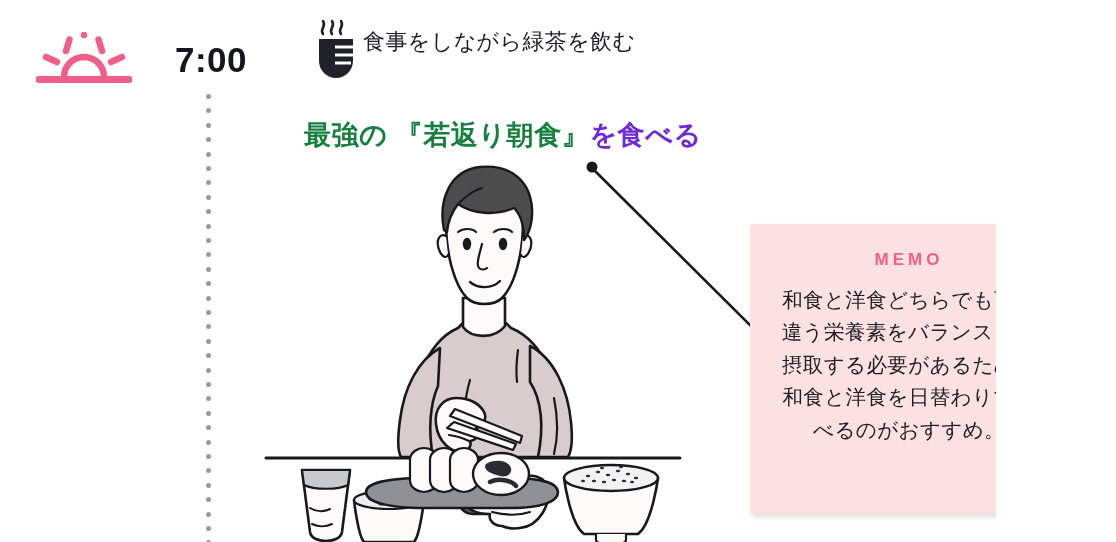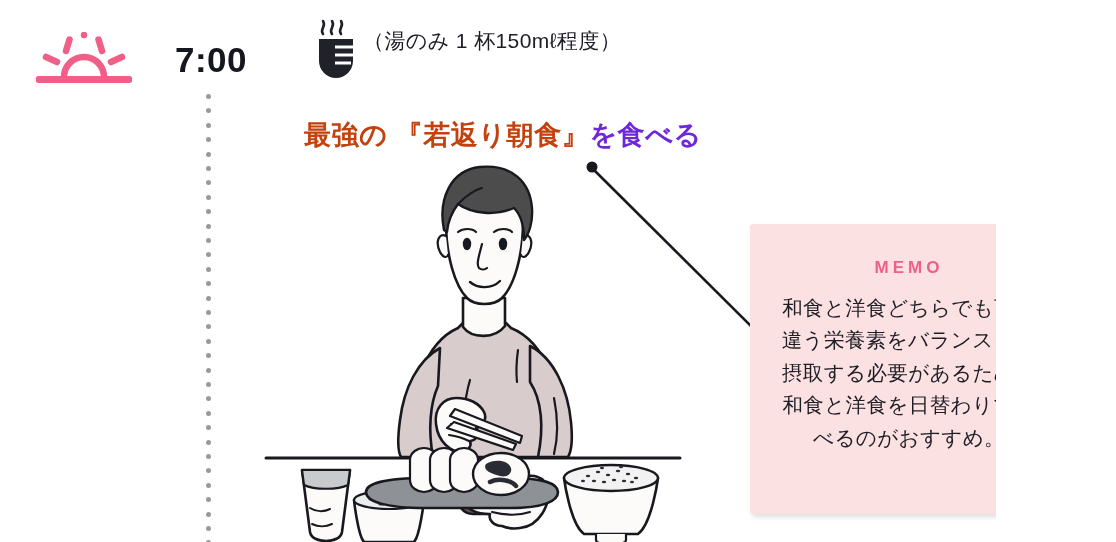--- a/index.html
+++ b/index.html
@@ -85,21 +85,21 @@
   .headline {
     position: absolute;
     left: 304px;
     top: 119px;
     font-size: 27px;
     font-weight: bold;
     letter-spacing: 0.6px;
     white-space: nowrap;
     line-height: 1.2;
   }
-  .headline .pink { color: #c2410c; }
+  .headline .pink { color: #15803d; }
   .headline .dark { color: #6d28d9; }
 
   
   .leader {
     position: absolute;
     left: 585px;
     top: 160px;
     width: 175px;
     height: 175px;
     pointer-events: none;
@@ -117,21 +117,21 @@
     box-shadow: 2px 3px 5px rgba(0,0,0,0.13);
     box-sizing: border-box;
     padding: 18px 22px 0 22px;
   }
   .memo-title {
     text-align: center;
     color: #ef5f87;
     font-weight: bold;
     font-size: 17px;
     letter-spacing: 4px;
-    margin: 16px 0 14px 0;
+    margin: 8px 0 14px 0;
   }
   .memo-body {
     color: #1d1d26;
     font-size: 20.5px;
     line-height: 1.58;
     letter-spacing: 0.4px;
     text-align: center;
   }
 
   
@@ -209,21 +209,21 @@
       <path d="M6 22 h34 v22 a17 17 0 0 1 -17 17 a17 17 0 0 1 -17 -17 z" fill="#21212a"></path>
       <g stroke="#ffffff" stroke-width="3">
         <line x1="22" y1="30" x2="40" y2="30"></line>
         <line x1="22" y1="38" x2="40" y2="38"></line>
         <line x1="22" y1="46" x2="38" y2="46"></line>
       </g>
     </svg>
   </div>
 
   <div class="tea-text">
-    <div class="l2">（湯のみ 1 杯150mℓ程度）</div>
+    <div>食事をしながら緑茶を飲む</div>
   </div>
 
   <div class="headline">
     <span class="pink">最強の 『若返り朝食』</span><span class="dark">を食べる</span>
   </div>
 
   <div class="leader">
     <svg viewBox="0 0 175 175" width="175" height="175" aria-hidden="true">
       <circle cx="7" cy="7" r="5.5" fill="#18181f"></circle>
       <line x1="9" y1="10" x2="175" y2="175" stroke="#18181f" stroke-width="2.6"></line>

